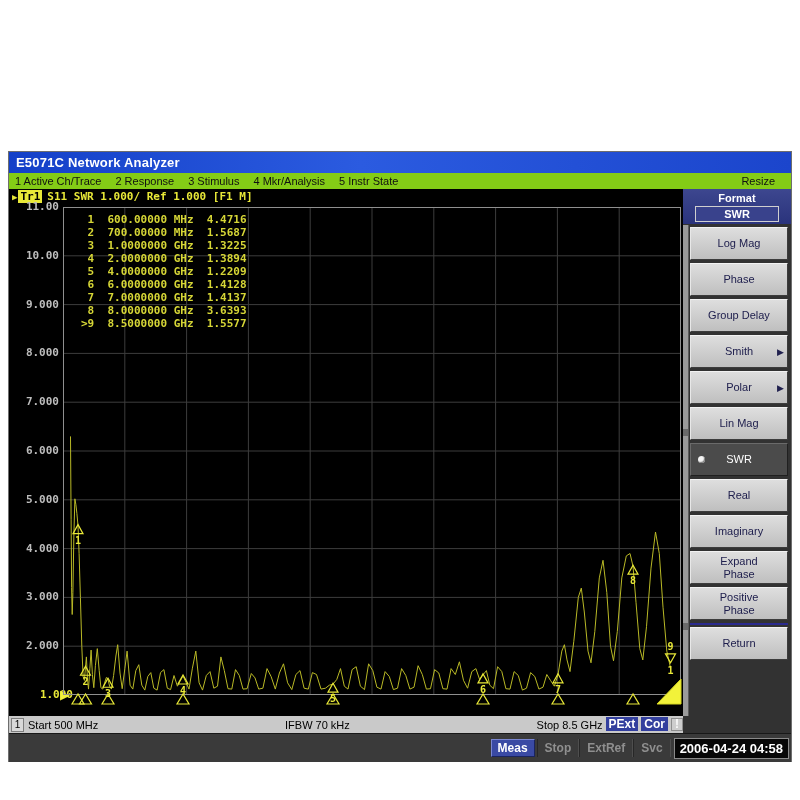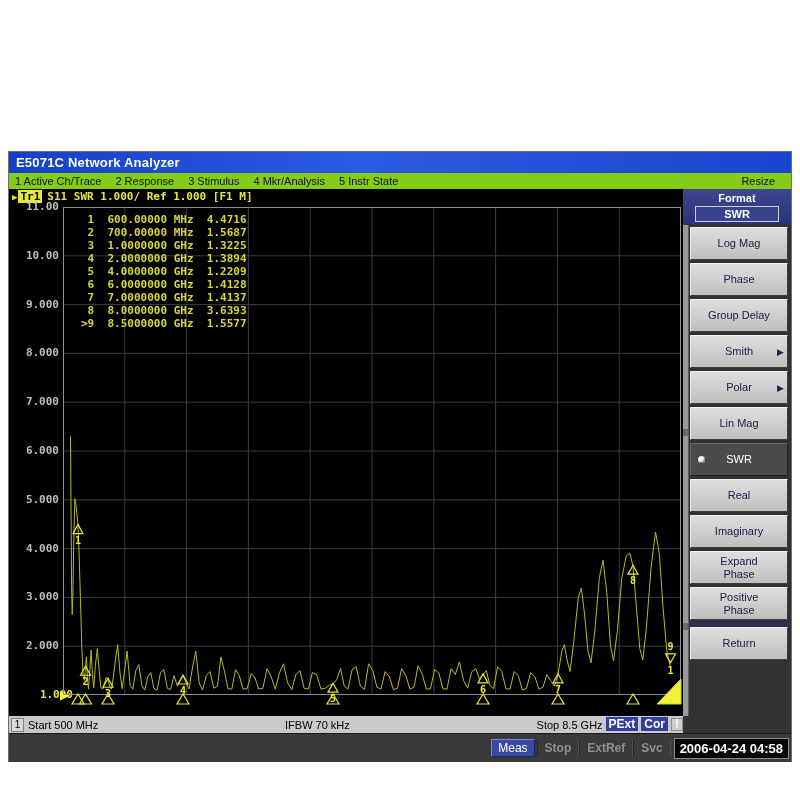--- a/index.html
+++ b/index.html
@@ -62,21 +62,21 @@
   .sb-start{margin-right:auto;}
   .sb-ifbw{margin:0 auto;}
   .sb-stop{margin-left:auto;}
   .badge{margin-left:3px;padding:0 3px;height:13px;line-height:13px;background:#333f9e;color:#fff;
          font-size:12px;font-weight:bold;}
   .badge.warn{background:#cdcdcd;border:1px solid #8e8e8e;color:#fafafa;padding:0 3px;height:11px;line-height:11px;}
   .status-dark{flex:1;background:#323232;}
   
   .bottombar{height:28px;flex:0 0 28px;background:#3a3a3a;border-top:1px solid #181818;
              display:flex;align-items:center;justify-content:flex-end;font-size:12px;}
-  .measbox{background:#3a4aa4;color:#fff;font-weight:normal;padding:1px 6px;margin-right:2px;
+  .measbox{background:#3a4aa4;color:#fff;font-weight:bold;padding:1px 6px;margin-right:2px;
            border:1px solid #1a2460;border-top-color:#7a86d0;border-left-color:#7a86d0;}
   .seg{color:#8f8f8f;font-weight:bold;padding:2px 7px;border-left:1px solid #272727;border-right:1px solid #4e4e4e;}
   .datetime{background:#070707;color:#fff;font-weight:bold;font-size:13px;padding:2px 5px;
             border:1px solid #8a8a8a;margin:0 2px 0 3px;white-space:nowrap;}
 </style>
 </head>
 <body>
 
 <div class="canvas">
   <div class="window">

